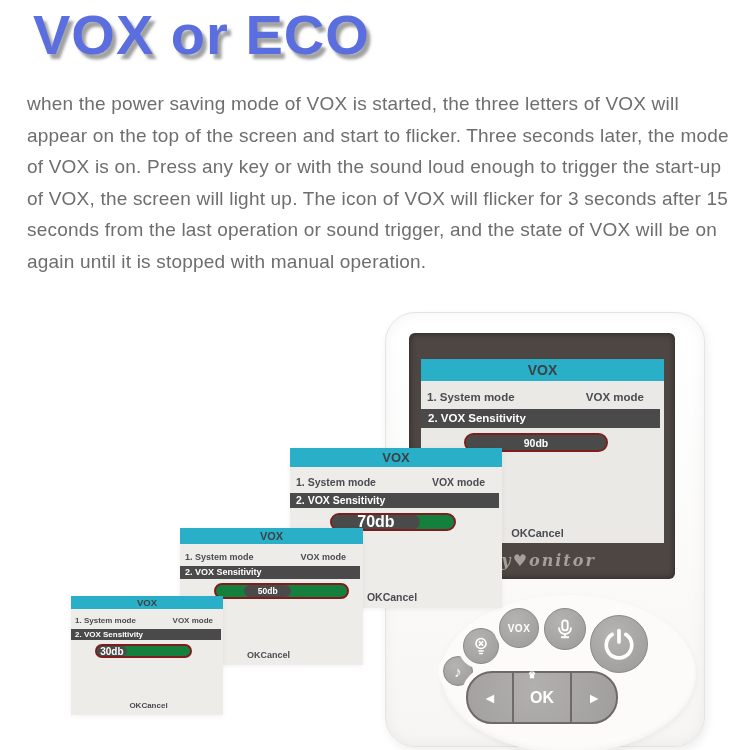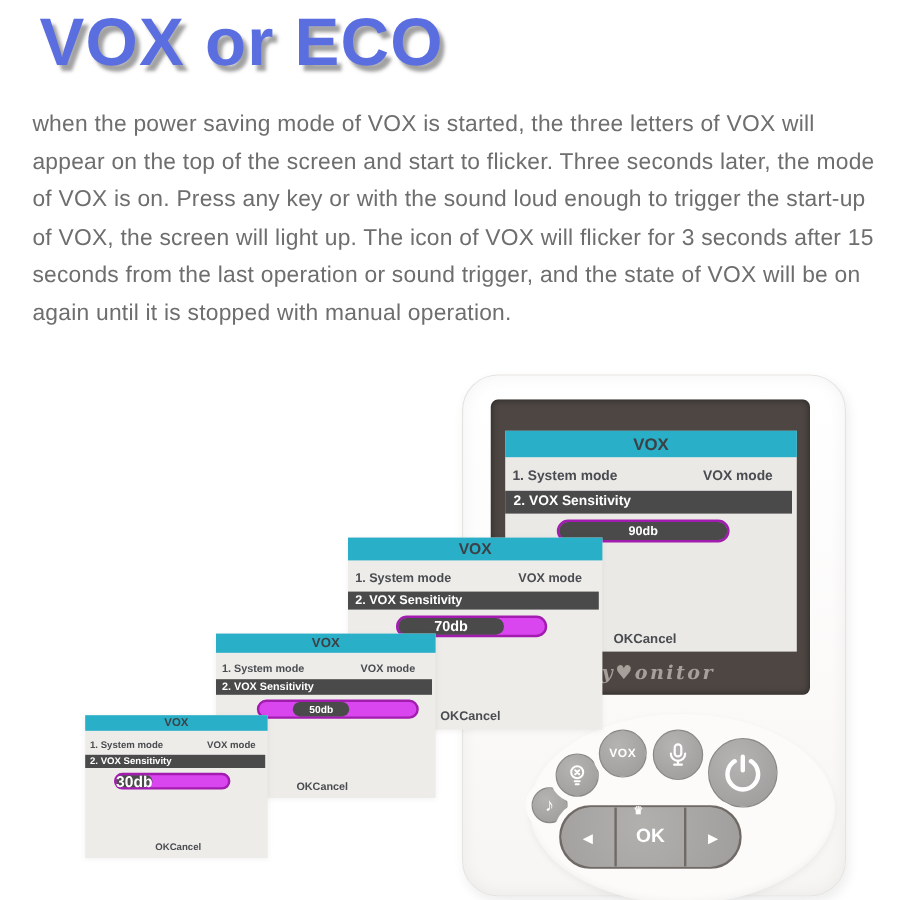--- a/index.html
+++ b/index.html
@@ -52,56 +52,56 @@
   .crown{position:absolute;top:-2px;left:50%;transform:translateX(-14px);font-size:9px;line-height:9px;}
 
   .icon-svg{display:block;}
 
   
   .screen{position:absolute;background:#edecE9;font-weight:700;color:#4a4c51;
           box-shadow:0 1px 5px rgba(0,0,0,0.06);}
   .sc-header{background:#29afc8;text-align:center;color:#3d4045;font-weight:700;}
   .sc-row{display:flex;justify-content:space-between;}
   .sc-selected{background:#4a4a4a;color:#fff;white-space:nowrap;overflow:hidden;}
-  .sc-pill{border:2px solid #a21caf;border-radius:999px;background:#d946ef;}
+  .sc-pill{border:2px solid #7f1d1d;border-radius:999px;background:#15803d;}
   .sc-fill{background:#4a4a4a;border-radius:999px;height:100%;
            display:flex;align-items:center;justify-content:center;color:#fff;}
   .sc-footer{position:absolute;left:10px;right:20px;bottom:5px;
              display:flex;justify-content:center;}
 
   
   .s1{left:12px;top:26px;width:243px;height:184px;background:#eae9e6;box-shadow:none;}
   .s1 .sc-header{height:22px;line-height:22px;font-size:14px;}
   .s1 .sc-row{font-size:11.5px;margin:10px 20px 0 6px;}
   .s1 .sc-selected{height:19px;line-height:19px;font-size:11.5px;margin:6px 4px 0 0;padding-left:7px;}
   .s1 .sc-pill{width:140px;height:15px;margin:5px 0 0 43px;font-size:10.5px;}
   .s1 .sc-footer{font-size:11px;bottom:4px;}
 
   
   .s2{left:290px;top:448px;width:212px;height:160px;z-index:2;}
   .s2 .sc-header{height:19px;line-height:19px;font-size:13px;}
   .s2 .sc-row{font-size:10.5px;margin:9px 17px 0 6px;}
   .s2 .sc-selected{height:15px;line-height:15px;font-size:10.5px;margin:5px 3px 0 0;padding-left:6px;}
-  .s2 .sc-pill{width:122px;height:14px;margin:5px 0 0 40px;font-size:12px;}
+  .s2 .sc-pill{width:122px;height:14px;margin:5px 0 0 40px;font-size:16px;}
   .s2 .sc-footer{font-size:10.5px;right:18px;}
 
   
   .s3{left:180px;top:528px;width:183px;height:137px;z-index:3;}
   .s3 .sc-header{height:16px;line-height:16px;font-size:11px;}
   .s3 .sc-row{font-size:9px;margin:8px 17px 0 5px;}
   .s3 .sc-selected{height:13px;line-height:13px;font-size:9px;margin:4px 3px 0 0;padding-left:5px;}
   .s3 .sc-pill{width:103px;height:12px;margin:4px 0 0 34px;font-size:8.5px;padding-left:28px;}
   .s3 .sc-footer{font-size:9px;right:16px;}
 
   
   .s4{left:71px;top:596px;width:152px;height:119px;z-index:4;}
   .s4 .sc-header{height:13px;line-height:13px;font-size:9.5px;}
   .s4 .sc-row{font-size:8px;margin:7px 10px 0 4px;}
   .s4 .sc-selected{height:11px;line-height:11px;font-size:8px;margin:4px 2px 0 0;padding-left:4px;}
-  .s4 .sc-pill{width:93px;height:10px;margin:4px 0 0 24px;font-size:13px;}
+  .s4 .sc-pill{width:93px;height:10px;margin:4px 0 0 24px;font-size:10px;}
   .s4 .sc-footer{font-size:8px;left:12px;right:9px;}
 </style>
 </head>
 <body>
 
 <div class="stage">
 
   <div class="page-title">VOX or ECO</div>
 
   <div class="intro">when the power saving mode of VOX is started, the three letters of VOX will appear on the top of the screen and start to flicker. Three seconds later, the mode of VOX is on. Press any key or with the sound loud enough to trigger the start-up of VOX, the screen will light up. The icon of VOX will flicker for 3 seconds after 15 seconds from the last operation or sound trigger, and the state of VOX will be on again until it is stopped with manual operation.</div>

